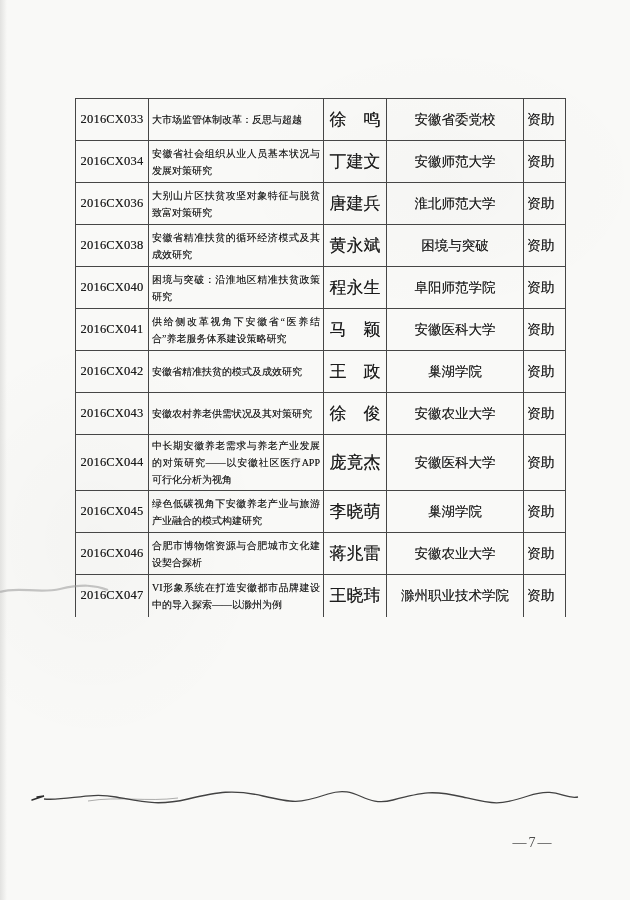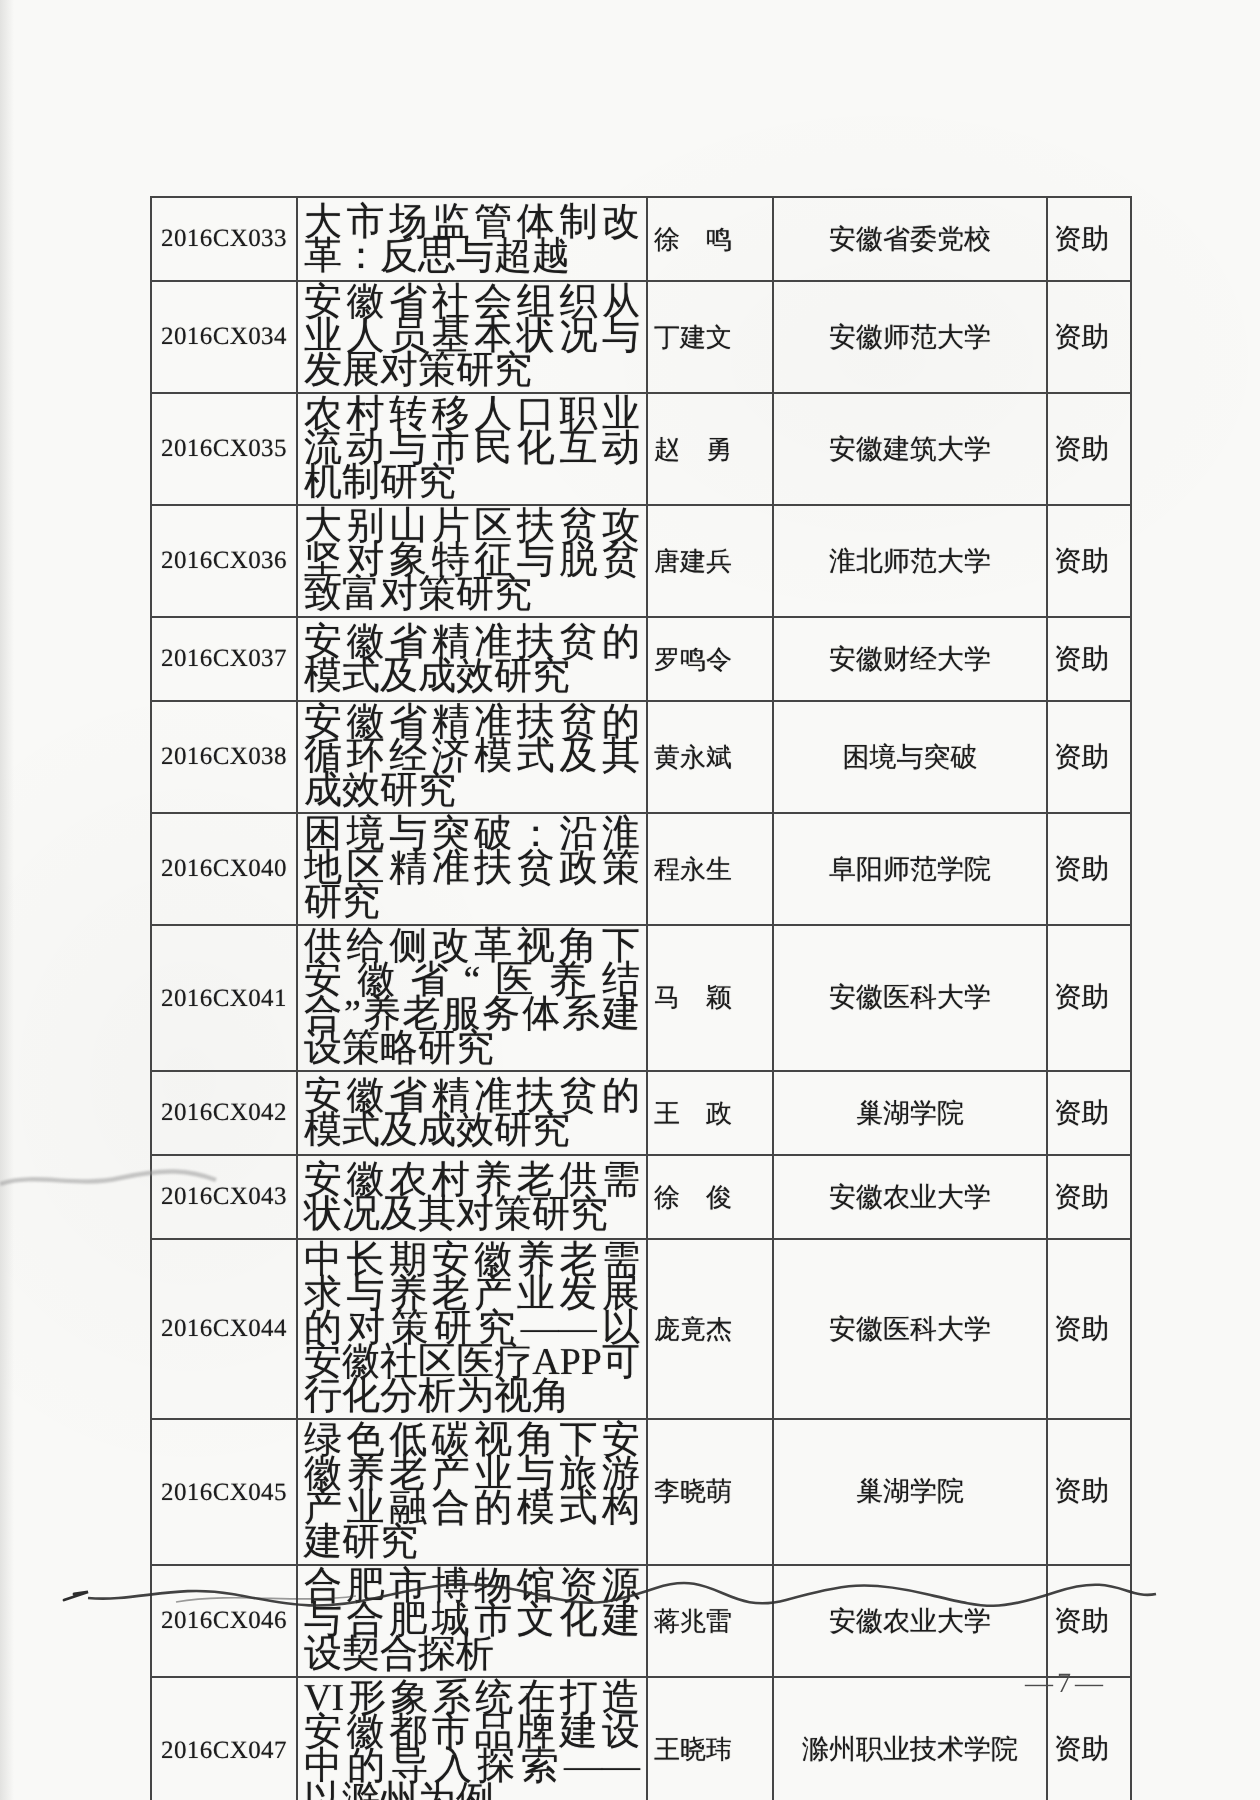--- a/index.html
+++ b/index.html
@@ -46,28 +46,29 @@
   table.projects tr {
     height: 42px;
   }
   td.c-id {
     text-align: center;
     font-size: 12.5px;
     letter-spacing: 0.2px;
     font-family: "Liberation Serif", "DejaVu Serif", serif;
   }
   td.c-title {
-    font-size: 19px;
+    font-size: 10px;
     line-height: 17px;
     text-align: justify;
     text-justify: inter-character;
     padding: 2px 4px;
   }
   td.c-name {
-    font-size: 13px;
+    text-align: center;
+    font-size: 17px;
   }
   td.c-inst {
     text-align: center;
     font-size: 13.5px;
     margin-left: 39px;
   }
   td.c-status {
     text-align: left;
     font-size: 13.8px;
   }
@@ -130,43 +131,29 @@
     </tr>
 
     <tr>
       <td class="c-id">2016CX034</td>
       <td class="c-title">安徽省社会组织从业人员基本状况与发展对策研究</td>
       <td class="c-name">丁建文</td>
       <td class="c-inst">安徽师范大学</td>
       <td class="c-status">资助</td>
     </tr>
 
-    <tr>
-      <td class="c-id">2016CX035</td>
-      <td class="c-title">农村转移人口职业流动与市民化互动机制研究</td>
-      <td class="c-name">赵　勇</td>
-      <td class="c-inst">安徽建筑大学</td>
-      <td class="c-status">资助</td>
-    </tr>
 
     <tr>
       <td class="c-id">2016CX036</td>
       <td class="c-title">大别山片区扶贫攻坚对象特征与脱贫致富对策研究</td>
       <td class="c-name">唐建兵</td>
       <td class="c-inst">淮北师范大学</td>
       <td class="c-status">资助</td>
     </tr>
 
-    <tr>
-      <td class="c-id">2016CX037</td>
-      <td class="c-title">安徽省精准扶贫的模式及成效研究</td>
-      <td class="c-name">罗鸣令</td>
-      <td class="c-inst">安徽财经大学</td>
-      <td class="c-status">资助</td>
-    </tr>
 
     <tr>
       <td class="c-id">2016CX038</td>
       <td class="c-title">安徽省精准扶贫的循环经济模式及其成效研究</td>
       <td class="c-name">黄永斌</td>
       <td class="c-inst">困境与突破</td>
       <td class="c-status">资助</td>
     </tr>
 
 

